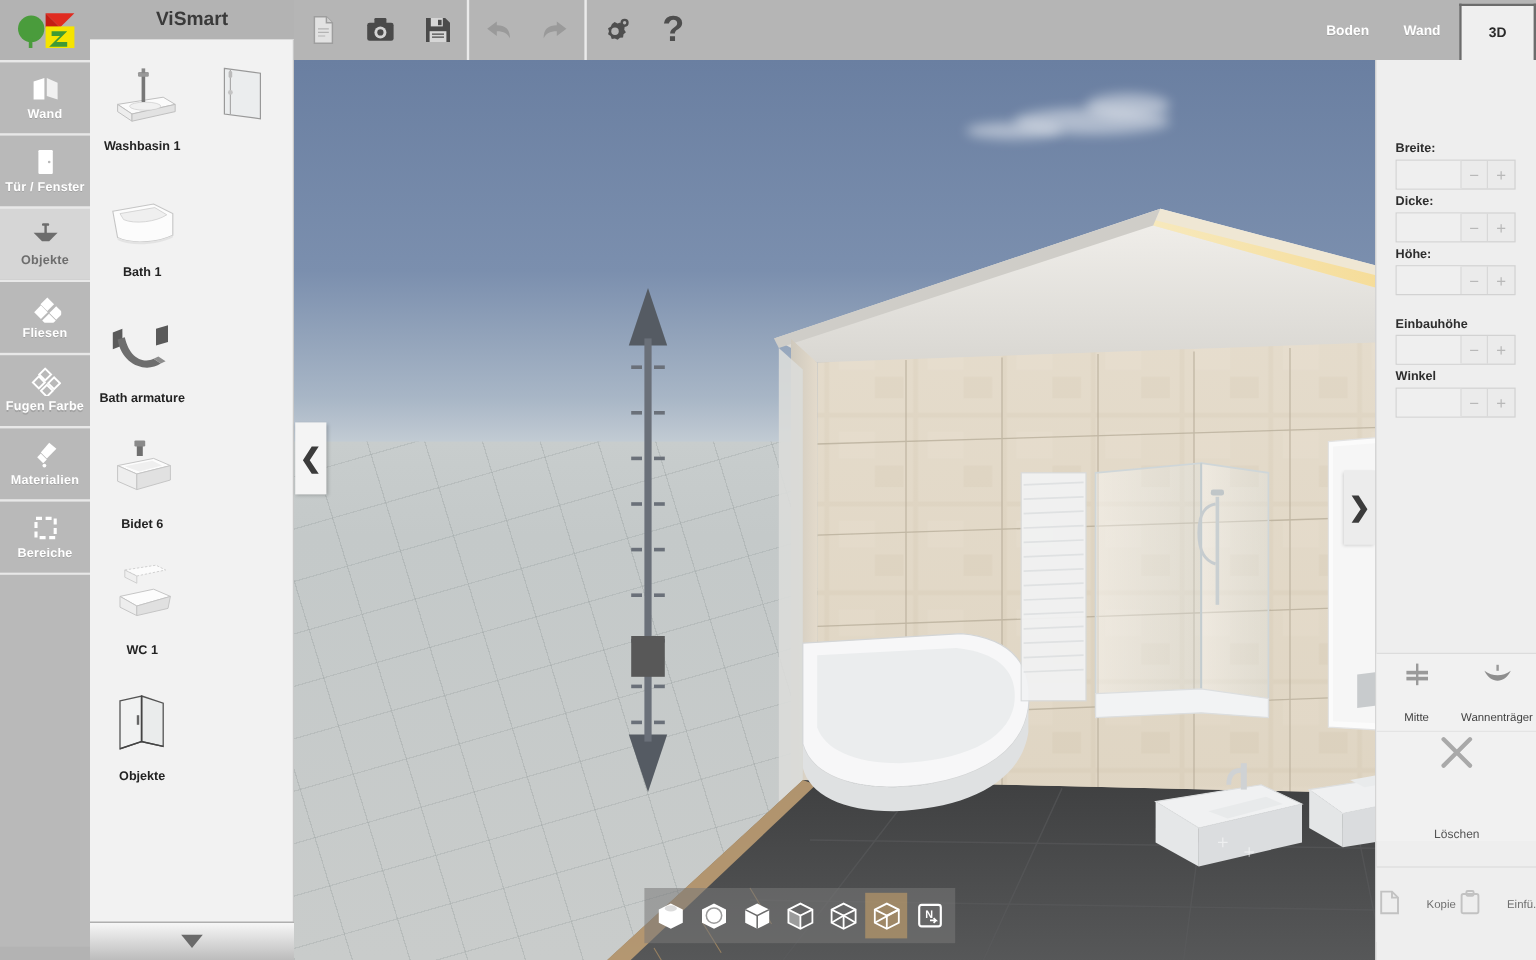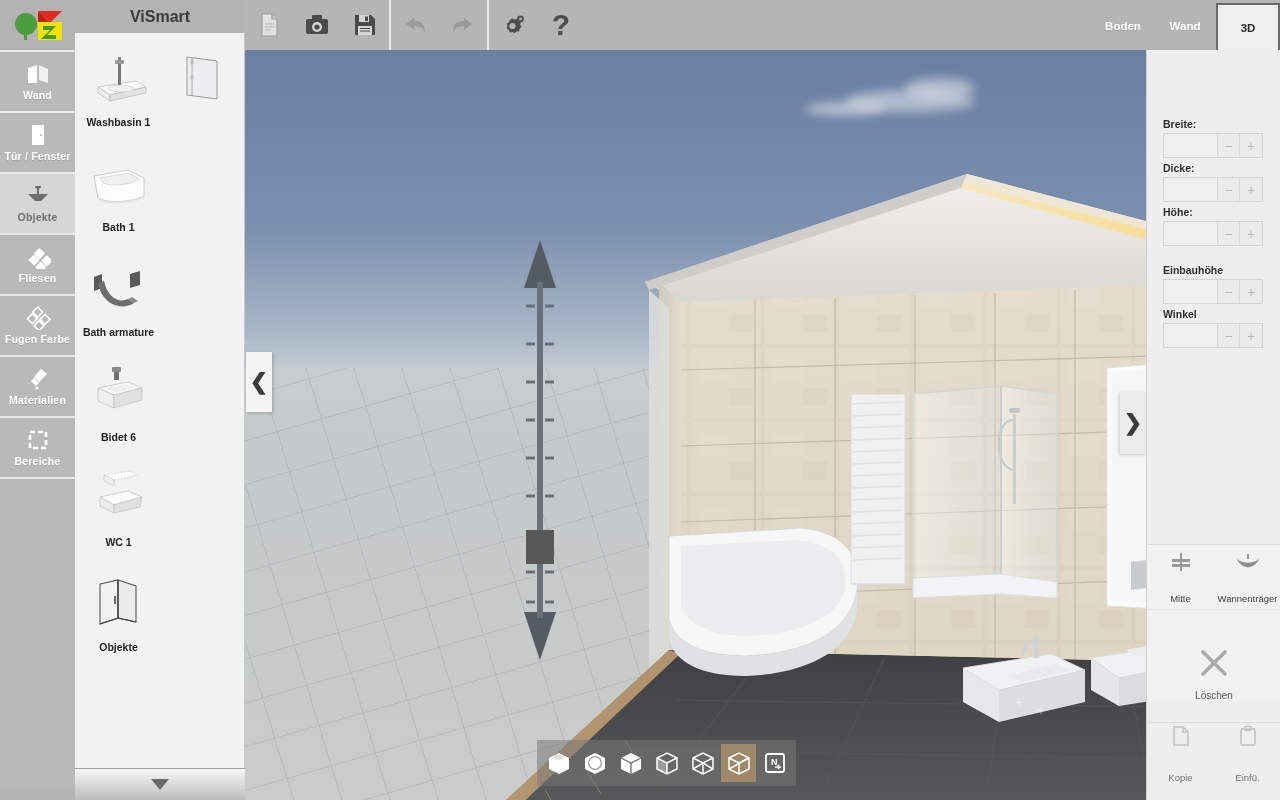--- a/index.html
+++ b/index.html
@@ -264,32 +264,32 @@
     align-items: center; justify-content: center; gap: 20px;
     cursor: pointer;
   }
   .act-btn .act-label {
     font-size: 9.5px; color: #3f3f3f; text-align: center;
   }
   .act-btn svg { display: block; }
   .act-wide {
     height: 92px;
     display: flex; flex-direction: column;
-    align-items: center; justify-content: flex-end; gap: 6px;
+    align-items: center; justify-content: space-between; gap: 6px;
     cursor: pointer; border-top: 1px solid #e4e4e4;
   }
   .act-wide .act-label { font-size: 10px; color: #555; }
   #props-clip {
     position: absolute; top: 672px; left: 0; width: 134px;
     border-top: 1px solid #dcdcdc; background: #eeeeee;
     display: flex;
   }
   .clip-btn {
     flex: 1; height: 62px;
-    display: flex; flex-direction: column;
+    display: flex; flex-direction: row;
     align-items: center; justify-content: center; gap: 21px;
     cursor: pointer;
   }
   .clip-btn .act-label { font-size: 9.5px; color: #6f6f6f; }
 </style>
 </head>
 <body>
 
 <div id="app">
 

